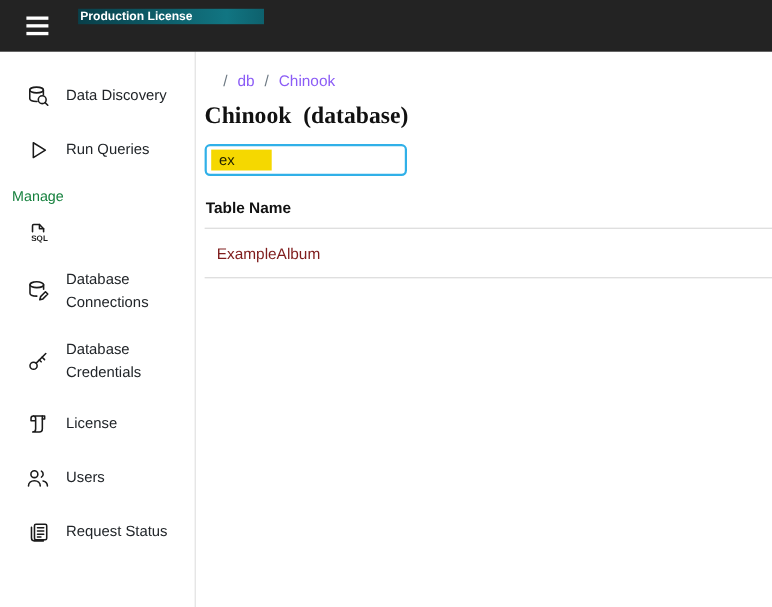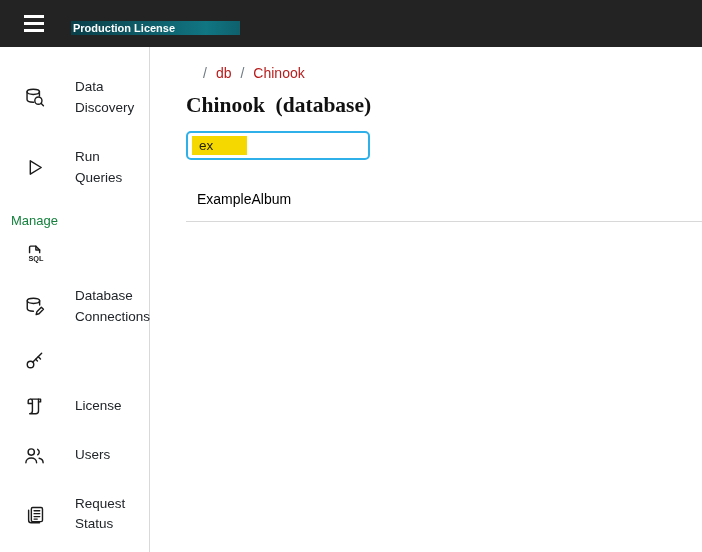--- a/index.html
+++ b/index.html
@@ -7,44 +7,44 @@
   .stage { position:relative; width:702px; height:552px; }
 
   
   .header { position:absolute; left:0; top:0; width:702px; height:47px; background:#232323; z-index:5; }
   .hamburger { position:absolute; left:24px; top:15px; width:20px; height:17px; display:flex; flex-direction:column; justify-content:space-between; cursor:pointer; background:none; border:none; }
   .hamburger span { display:block; width:20px; height:3px; background:#fff; }
   .logo-block { position:absolute; left:71px; top:5px; cursor:pointer; }
   .logo-row { display:flex; align-items:center; }
   .logo-square { width:30px; height:28px; background:linear-gradient(135deg,#1a74b4,#2aa0dc); color:#fff; font-style:italic; font-weight:bold; font-size:15px; display:flex; align-items:center; justify-content:center; letter-spacing:0; }
   .brand { color:#2fa2dd; font-size:23px; letter-spacing:8px; margin-left:7px; font-weight:400; white-space:nowrap; }
-  .license-badge { width:169px; height:14px; margin-top:16px; background:linear-gradient(90deg,#093f49,#117582 80%,#0e616d); color:#fff; font-size:11px; font-weight:bold; line-height:14px; padding-left:2px; white-space:nowrap; overflow:hidden; }
+  .license-badge { width:169px; height:14px; margin-top:3px; background:linear-gradient(90deg,#093f49,#117582 80%,#0e616d); color:#fff; font-size:11px; font-weight:bold; line-height:14px; padding-left:2px; white-space:nowrap; overflow:hidden; }
 
   
-  .sidebar { position:absolute; left:0; top:47px; width:150px; height:505px; background:#fff; border-right:1px solid #d9d9d9; padding-top:16px; }
+  .sidebar { position:absolute; left:0; top:47px; width:178px; height:505px; background:#fff; border-right:1px solid #d9d9d9; padding-top:16px; }
   .side-item { display:flex; align-items:center; padding:14px 6px 14px 24px; cursor:pointer; }
   .side-item.twoline { padding-top:11px; padding-bottom:11px; }
-  .side-item .icon { width:21px; height:21px; flex:0 0 21px; margin-right:30px; display:flex; align-items:center; justify-content:center; }
+  .side-item .icon { width:21px; height:21px; flex:0 0 21px; margin-right:15px; display:flex; align-items:center; justify-content:center; }
   .side-item .lbl { font-size:13.5px; color:#212529; line-height:1.55; }
   .section-label { color:#15803d; font-size:13px; margin:10px 0 4px 11px; }
   svg.ic { width:21px; height:21px; stroke:#1b1b1b; fill:none; stroke-width:1.35; stroke-linecap:round; stroke-linejoin:round; }
   svg.ic text { stroke:none; fill:#1b1b1b; font-family:"Liberation Sans", sans-serif; }
 
   
   .main { position:absolute; left:178px; top:47px; width:524px; height:505px; background:#fff; padding:18px 0 0 8px; }
   .breadcrumb { padding-left:17px; font-size:14px; display:flex; gap:9px; align-items:center; }
   .breadcrumb .sep { color:#6e7a84; }
-  .breadcrumb a { color:#b91c1c; text-decoration:none; cursor:pointer; }
+  .breadcrumb a { color:#8b5cf6; text-decoration:none; cursor:pointer; }
   .page-title { margin-top:12px; font-size:21.5px; font-weight:bold; color:#111; white-space:pre; font-family:Liberation Serif, serif; }
   .search-box { margin-top:13px; width:184px; height:29px; border:2px solid #30b0e8; border-radius:5px; background:#fff; display:flex; align-items:center; padding-left:4px; cursor:text; }
   .search-box mark { background:#f5d800; color:#232300; font-size:13.5px; line-height:19px; padding:0 34px 0 7px; }
   .tbl { margin-top:17px; width:516px; }
   .tbl-header { font-size:14px; font-weight:bold; color:#111; padding:4px 0 10px 1px; border-bottom:1px solid #d8d8d8; }
   .tbl-row { padding:14px 0 14px 11px; border-bottom:1px solid #d8d8d8; font-size:14px; }
-  .tbl-row a { color:#000000; text-decoration:none; cursor:pointer;margin-top:12px; }
+  .tbl-row a { color:#7f1d1d; text-decoration:none; cursor:pointer;margin-top:12px; }
 </style>
 </head>
 <body>
 
 <div class="stage">
 
   <div class="header">
     <button class="hamburger" aria-label="menu">
       <span></span>
         <span></span>
@@ -105,20 +105,21 @@
 
     <div class="side-item twoline">
       <span class="icon">
         <svg class="ic" viewBox="0 0 20 20">
           <circle cx="6.2" cy="13.8" r="3.1"></circle>
           <path d="M8.5 11.5 L16.8 3.2"></path>
           <path d="M13.6 6.4 l2.1 2.1"></path>
           <path d="M11.2 8.8 l1.6 1.6"></path>
         </svg>
       </span>
+      <span class="lbl">Database Credentials</span>
     </div>
 
     <div class="side-item">
       <span class="icon">
         <svg class="ic" viewBox="0 0 20 20">
           <path d="M6.2 3 h7.6 v11.3 a2.6 2.6 0 0 1-2.6 2.6 H5.4 A2.6 2.6 0 0 0 8 14.3 V5 a2 2 0 0 0-4 0 v2.2 h4"></path>
           <path d="M13.8 3 h2 v2.6 h-2"></path>
         </svg>
       </span>
       <span class="lbl">License</span>
@@ -159,20 +160,21 @@
       <a>Chinook</a>
     </div>
 
     <h1 class="page-title">Chinook  (database)</h1>
 
     <div class="search-box">
       <mark>ex</mark>
     </div>
 
     <div class="tbl">
+      <div class="tbl-header">Table Name</div>
       <div class="tbl-row">
         <a>ExampleAlbum</a>
       </div>
     </div>
 
   </main>
 
 </div>
 
 </body></html>

